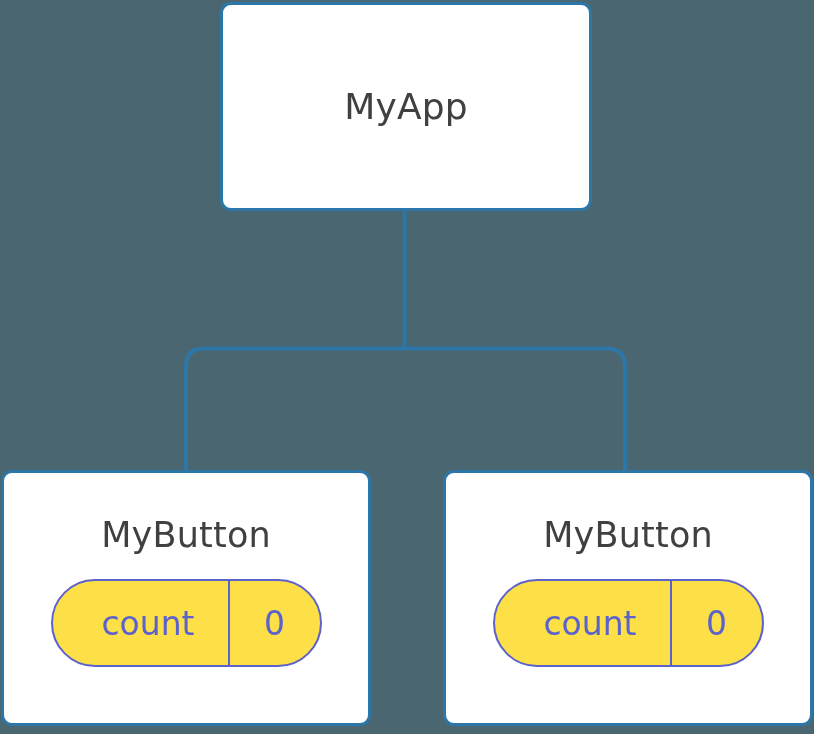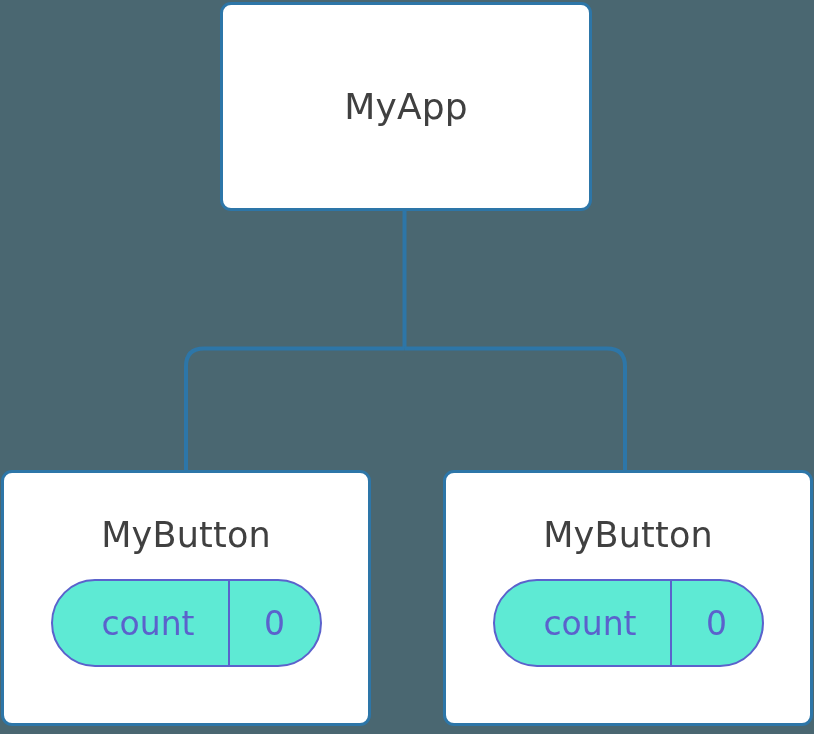--- a/index.html
+++ b/index.html
@@ -77,21 +77,21 @@
 
   
   .pill {
     margin-top: 26px;
     height: 88px;
     display: flex;
     align-items: stretch;
     box-sizing: border-box;
     border: 2px solid #5b62cc;
     border-radius: 999px;
-    background: #5eead4;
+    background: #fde047;
     overflow: hidden;
   }
   .pill-key,
   .pill-val {
     display: flex;
     align-items: center;
     justify-content: center;
     color: #5b62cc;
     font-size: 33px;
     line-height: 1;

